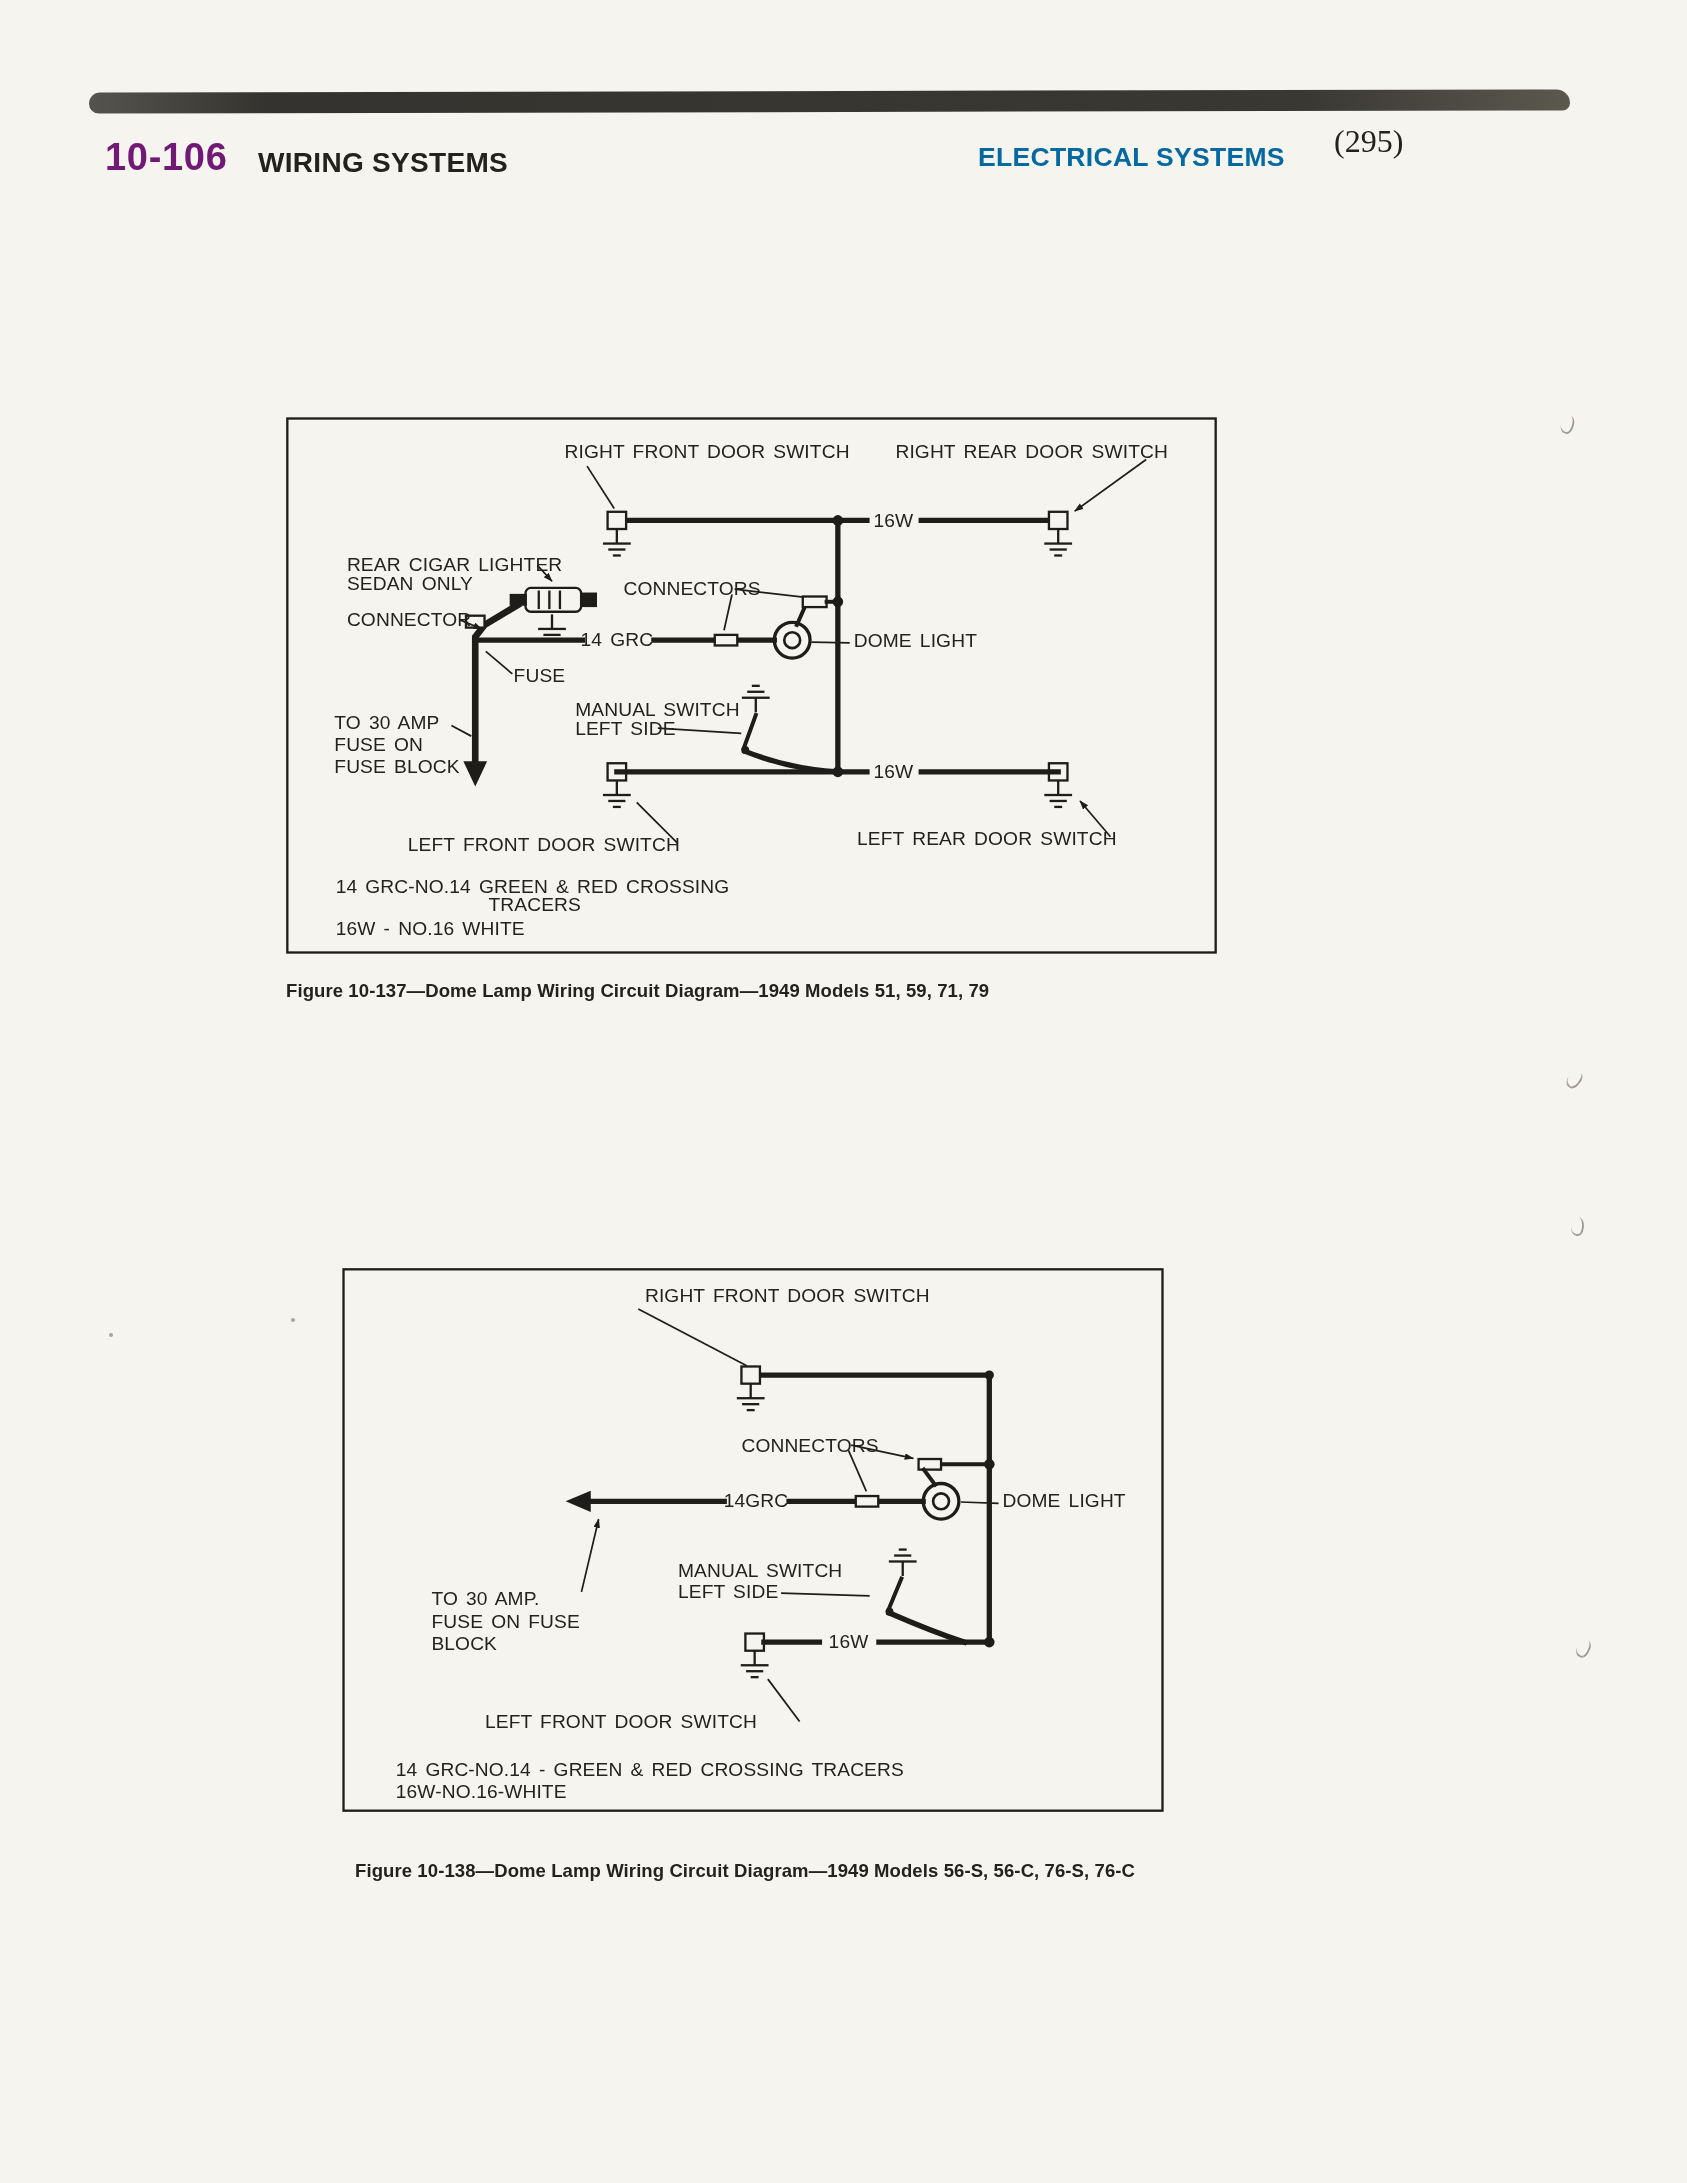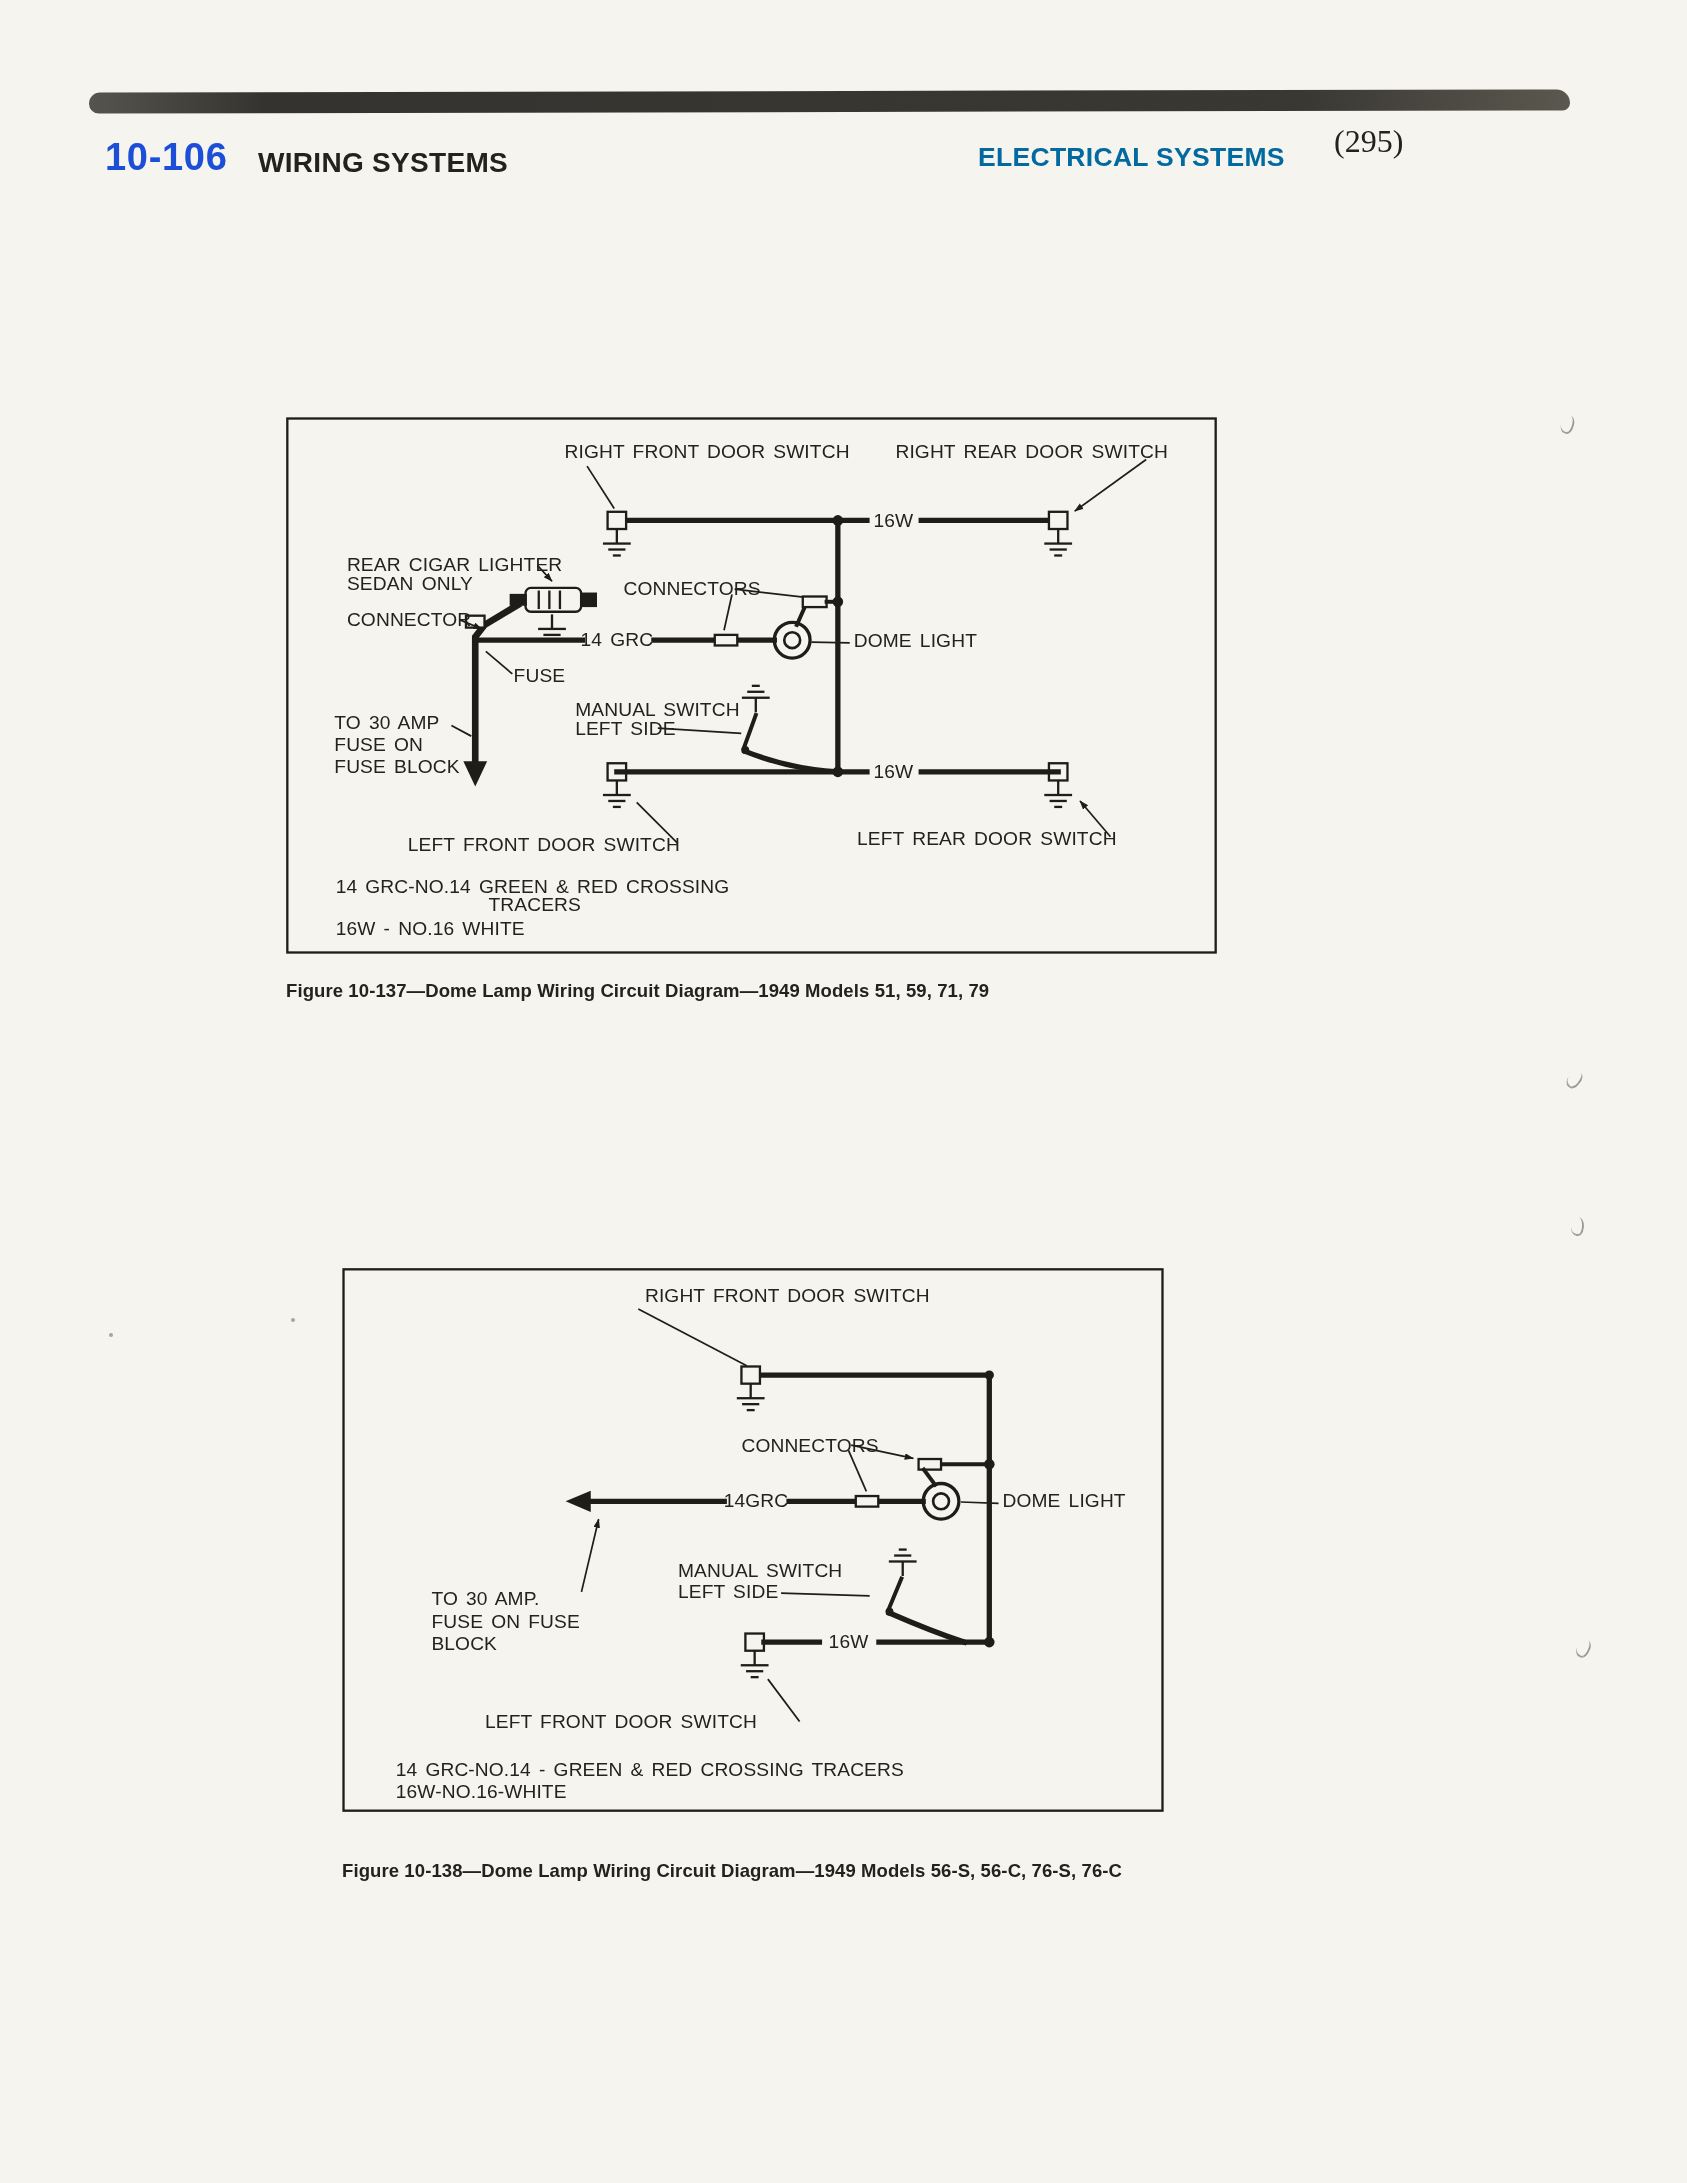--- a/index.html
+++ b/index.html
@@ -1,19 +1,19 @@
 <!DOCTYPE html>
 <html style="font-size:10.6px"><head>
 <meta charset="utf-8">
 <style>
   html,body{margin:0;padding:0;}
   body{width:1687px;height:2183px;background:#fdfcfa;font-family:"Liberation Sans",sans-serif;}
   .page{position:absolute;left:0;top:0;width:1687px;height:2183px;background:#f6f4ee;overflow:hidden;}
   
-  .hdr-ref{position:absolute;left:105px;top:136px;font:bold 38px "Liberation Sans",sans-serif;color:#1d4ed8;letter-spacing:0.7px;}
+  .hdr-ref{position:absolute;left:105px;top:136px;font:bold 38px "Liberation Sans",sans-serif;color:#701a75;letter-spacing:0.7px;}
   .hdr-left{position:absolute;left:258px;top:147px;font:bold 28px "Liberation Sans",sans-serif;color:#23221f;letter-spacing:0.3px;}
   .hdr-right{position:absolute;left:978px;top:142px;font:bold 26.5px "Liberation Sans",sans-serif;color:#0369a1;letter-spacing:0.3px;}
   .hdr-page{position:absolute;left:1334px;top:123px;font:32px "Liberation Serif",serif;color:#23221f;}
   
   .scanbar{position:absolute;left:89px;top:91px;width:1481px;height:21px;background:linear-gradient(90deg,#56544e,#34332f 12%,#3a3833 82%,#5b584f);border-radius:12px 14.6px 8px 10.6px;transform:rotate(-0.12deg);}
   .squiggle{position:absolute;width:10.6px;height:17px;border-right:2px solid #8e8a80;border-bottom:2px solid #979287;border-radius:0 50% 45% 50%;transform:rotate(18deg);opacity:.85;}
   .speck{position:absolute;width:4px;height:4px;border-radius:50%;background:#a9a499;}
   
   .caption{position:absolute;font:bold 18.5px "Liberation Sans",sans-serif;color:#23221f;text-align:left;letter-spacing:0.1px;}
   
@@ -237,16 +237,16 @@
     <text class="dlabel" x="508" y="468">MANUAL SWITCH</text>
     <text class="dlabel" x="508" y="500">LEFT SIDE</text>
     <text class="dlabel" x="135" y="510">TO 30 AMP.</text>
     <text class="dlabel" x="135" y="544">FUSE ON FUSE</text>
     <text class="dlabel" x="135" y="578">BLOCK</text>
     <text class="dlabel" x="216" y="696">LEFT FRONT DOOR SWITCH</text>
     <text class="dlabel" x="81" y="768">14 GRC-NO.14 - GREEN &amp; RED CROSSING TRACERS</text>
     <text class="dlabel" x="81" y="802">16W-NO.16-WHITE</text>
   </svg>
 
-  <div class="caption" style="left:342px;top:1860px;width:822px;">Figure 10-138—Dome Lamp Wiring Circuit Diagram—1949 Models 56-S, 56-C, 76-S, 76-C</div>
+  <div class="caption" style="left:355px;top:1860px;width:822px;">Figure 10-138—Dome Lamp Wiring Circuit Diagram—1949 Models 56-S, 56-C, 76-S, 76-C</div>
 
 </div>
 
 
 </body></html>

